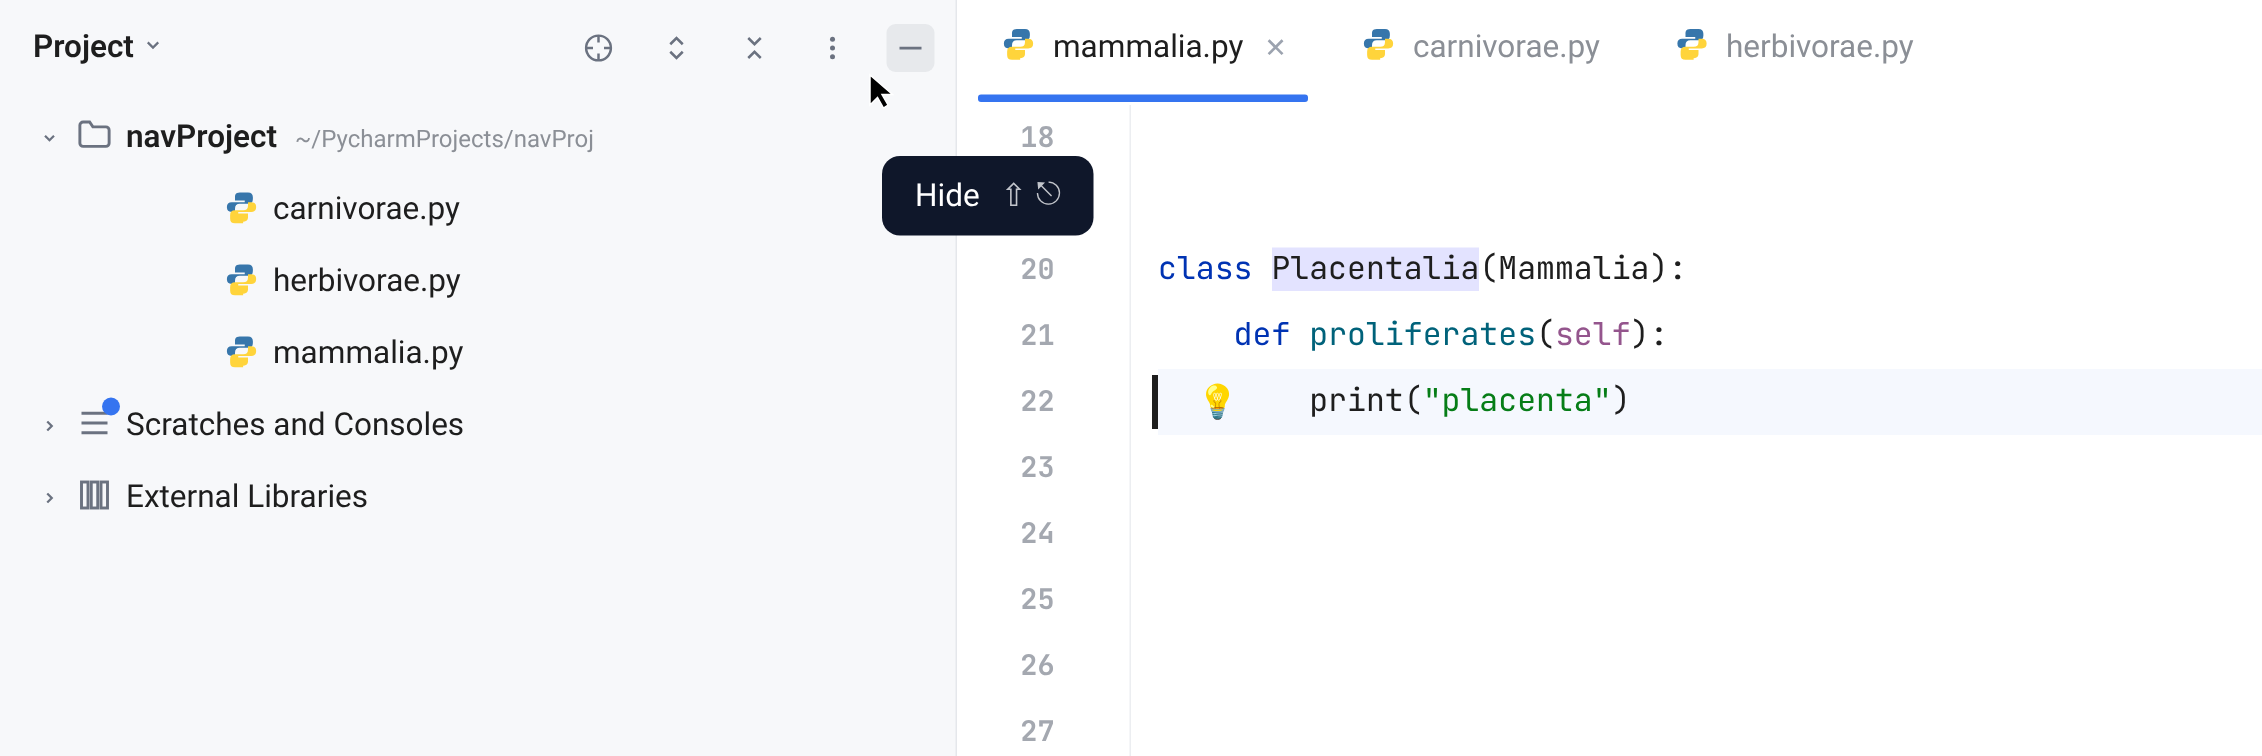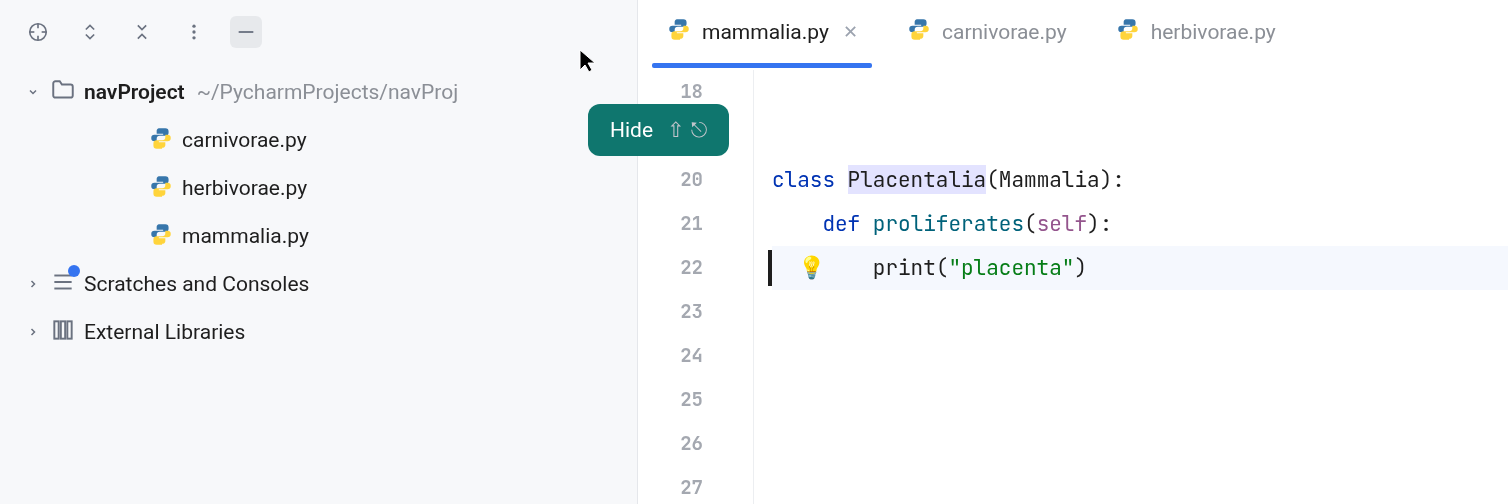--- a/index.html
+++ b/index.html
@@ -66,21 +66,21 @@
     padding-left: 24px;
     gap: 8px;
     cursor: pointer;
   }
   .tree-row.indent-1 { padding-left: 60px; }
   .tree-row.indent-3 { padding-left: 148px; }
   .tree-row.highlight-yellow { background: #fdf5e3; }
   .tree-row.highlight-gray { background: #e2e4e9; border-radius: 6px; margin: 0 8px; padding-left: 52px; }
   .tree-row .name { font-size: 21px; }
   .tree-row .name.bold { font-weight: 600; }
-  .tree-row .path { color: #8b8f96; font-size: 21px; margin-left: 4px; }
+  .tree-row .path { color: #8b8f96; font-size: 16px; margin-left: 4px; }
   .chevron {
     width: 18px;
     display: flex;
     justify-content: center;
     color: #6b7280;
     font-size: 13px;
   }
   .folder-icon svg, .py-icon svg { width: 26px; height: 26px; }
 
   
@@ -167,21 +167,21 @@
     top: 50%;
     transform: translateY(-50%);
     font-size: 22px;
   }
 
   
   .tooltip {
     position: absolute;
     left: 588px;
     top: 104px;
-    background: #0f766e;
+    background: #0f172a;
     color: #fff;
     padding: 14px 22px;
     border-radius: 12px;
     font-size: 21px;
     display: flex;
     align-items: center;
     gap: 14px;
     z-index: 50;
   }
   .tooltip .shortcut {
@@ -197,20 +197,28 @@
     font-size: 26px;
     color: #000;
   }
 </style>
 </head>
 <body>
 
 <div class="container">
   <div class="sidebar">
     <div class="sidebar-header">
+      <div class="sidebar-title">
+        <span>Project</span>
+        <span style="color:#6b7280;font-size:14px;">
+          <svg width="14" height="14" viewBox="0 0 24 24" fill="none" stroke="currentColor" stroke-width="2.5">
+              <polyline points="6 9 12 15 18 9"></polyline>
+            </svg>
+        </span>
+      </div>
       <div class="toolbar-icons">
         <div class="tool-btn">
           <svg width="22" height="22" viewBox="0 0 24 24" fill="none" stroke="currentColor" stroke-width="1.8">
               <circle cx="12" cy="12" r="9"></circle>
               <line x1="12" y1="3" x2="12" y2="8"></line>
               <line x1="12" y1="16" x2="12" y2="21"></line>
               <line x1="3" y1="12" x2="8" y2="12"></line>
               <line x1="16" y1="12" x2="21" y2="12"></line>
             </svg>
         </div>

